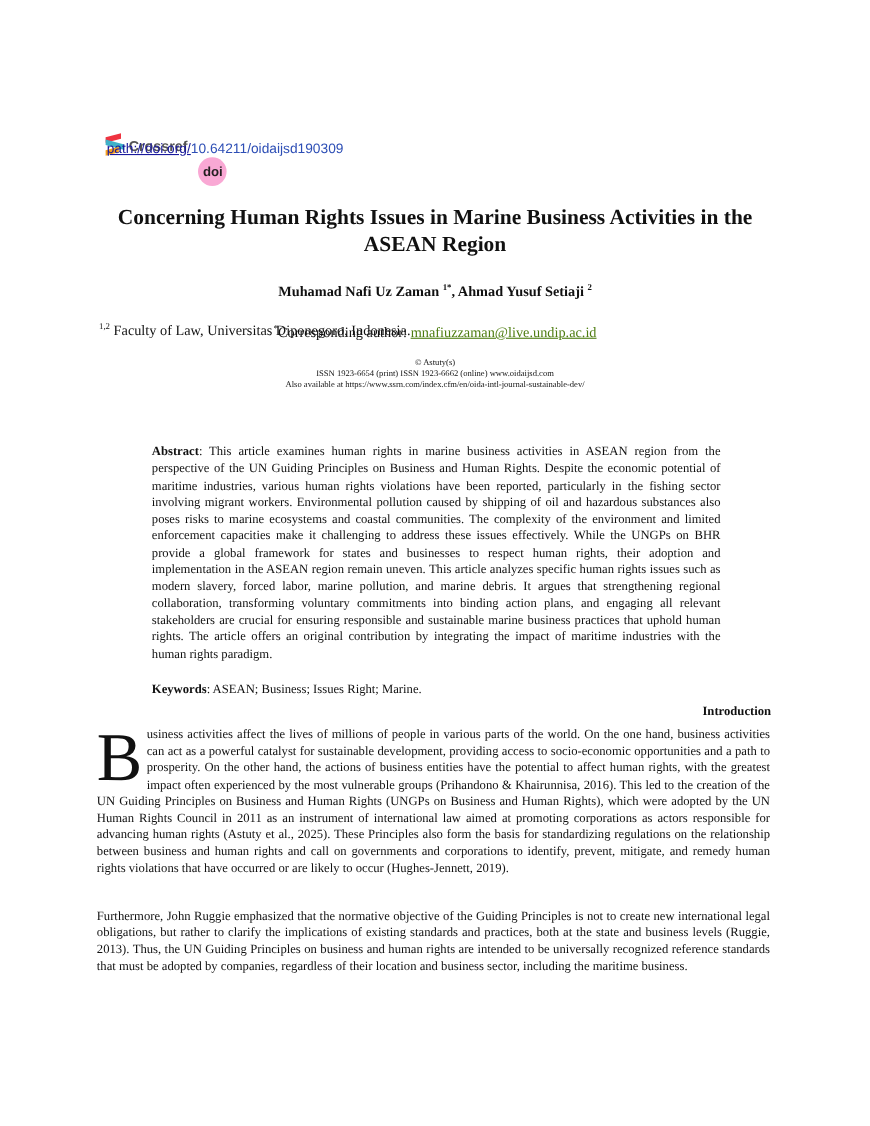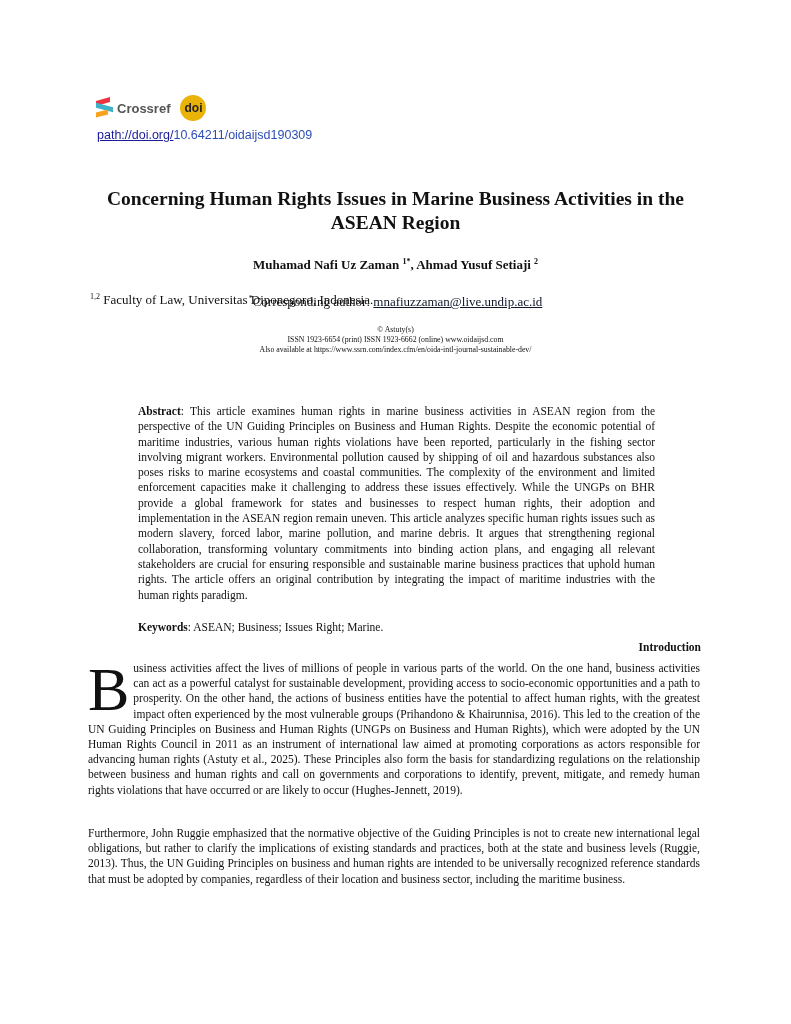--- a/index.html
+++ b/index.html
@@ -5,29 +5,29 @@
     html, body { margin: 0; padding: 0; background: #ffffff; }
     body { width: 791px; height: 1024px; position: relative; overflow: hidden; font-family: "Liberation Serif", serif; color: #111; }
     .logos { position: absolute; left: 96px; top: 95px; display: flex; align-items: center; gap: 10px; }
     .crossref { display: flex; align-items: center; gap: 4px; }
     .cr-mark { width: 17px; height: 18px; position: relative; }
     .cr-mark span { position: absolute; left: 0; height: 5px; width: 17px; display: block; }
     .cr-mark .a { top: 0; background: #ef3340; transform: skewY(-15deg); width: 14px; }
     .cr-mark .b { top: 6px; background: #3eb1c8; transform: skewY(15deg); }
     .cr-mark .c { top: 12px; background: #f9a11b; width: 12px; transform: skewY(-15deg); }
     .cr-text { font-family: "Liberation Sans", sans-serif; font-size: 13px; color: #555; font-weight: bold; }
-    .doi-badge { width: 26px; height: 26px; border-radius: 50%; background: #eab308; display: flex; align-items: center; justify-content: center; font-family: "Liberation Sans", sans-serif; font-weight: bold; font-size: 12px; color: #231f20; }
+    .doi-badge { width: 26px; height: 26px; border-radius: 50%; background: #f9a8d4; display: flex; align-items: center; justify-content: center; font-family: "Liberation Sans", sans-serif; font-weight: bold; font-size: 12px; color: #231f20; margin-top: 48px; }
     .doi-link { position: absolute; left: 97px; top: 128px; font-family: "Liberation Sans", sans-serif; font-size: 12.5px; color: #1a3a9c; }
     .doi-link .pre { text-decoration: underline; color: #1a1a9c; }
     .doi-link .rest { color: #2d4eb5; }
     .title { position: absolute; left: 90px; width: 611px; top: 187px; text-align: center; font-weight: bold; font-size: 19.5px; line-height: 24px; }
     .authors { position: absolute; left: 90px; width: 611px; top: 257px; text-align: center; font-weight: bold; font-size: 13px; }
     .affil { position: absolute; left: 90px; width: 611px; top: 292px; text-align: left; font-size: 13px; }
     .corr { position: absolute; left: 90px; width: 611px; top: 294px; text-align: center; font-size: 13px; }
-    .corr a { color: #0f172a; text-decoration: underline; }
+    .corr a { color: #4d7c0f; text-decoration: underline; }
     sup { font-size: 8px; }
     .meta { position: absolute; left: 90px; width: 611px; top: 325px; text-align: center; font-size: 7.8px; line-height: 10px; }
     .abstract { position: absolute; left: 138px; width: 517px; top: 404px; font-size: 11.5px; line-height: 15.3px; text-align: justify; }
     .keywords { position: absolute; left: 138px; width: 517px; top: 621px; font-size: 11.5px; }
     .intro-h { position: absolute; left: 90px; width: 611px; top: 641px; text-align: right; font-weight: bold; font-size: 11.5px; }
     .body { position: absolute; left: 88px; width: 612px; font-size: 11.5px; line-height: 15.2px; text-align: justify; }
     .p1 { top: 661px; }
     .p2 { top: 826px; }
     .dropcap { float: left; font-size: 62px; line-height: 48px; margin: 4px 4px 0 0; }
   </style>

